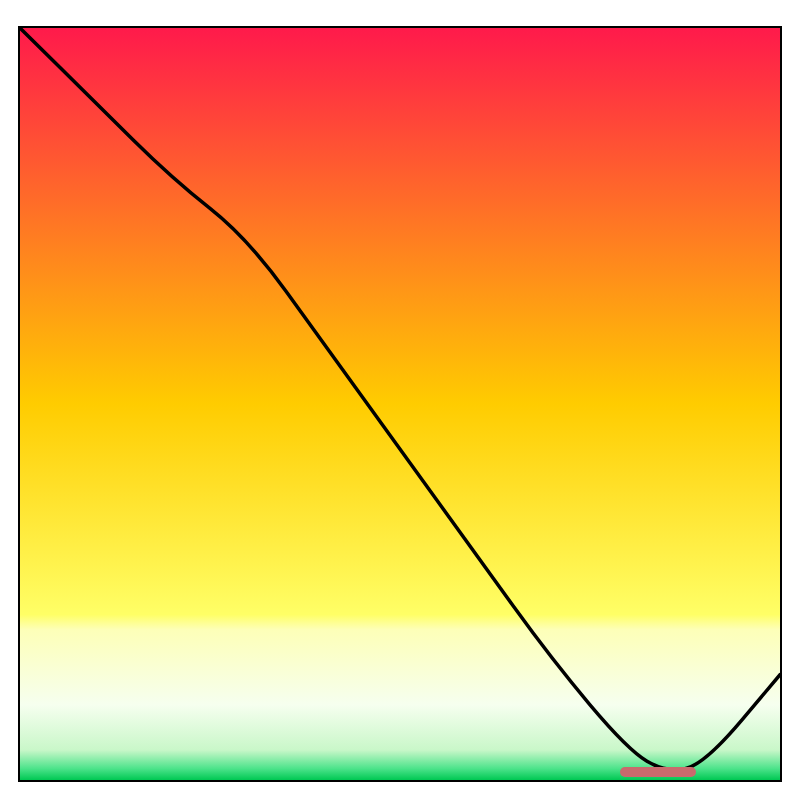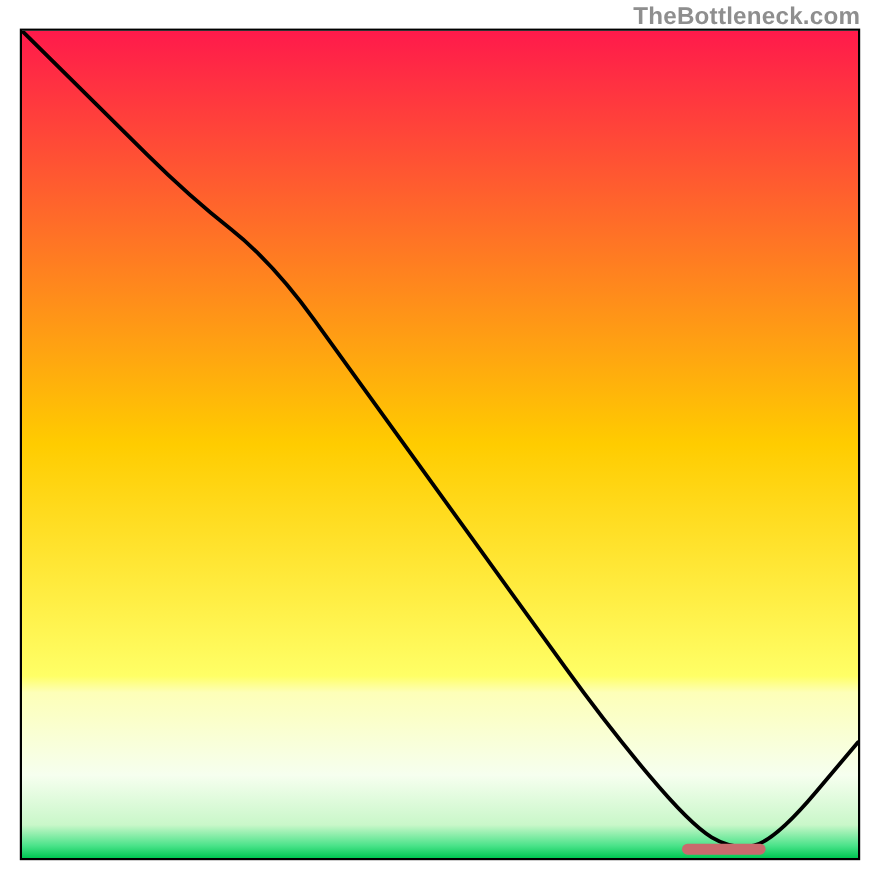--- a/index.html
+++ b/index.html
@@ -46,21 +46,20 @@
     height: 10px;
     border-radius: 6px;
     background: #c96a6d;
   }
 </style>
 </head>
 <body>
 
 <div class="chart-container">
 
-  <div class="watermark">TheBottleneck.com</div>
 
   <div class="plot-area">
     <svg class="curve" viewBox="0 0 760 752" preserveAspectRatio="none">
       <defs>
         <linearGradient id="bg-grad" x1="0" y1="0" x2="0" y2="1">
         <stop offset="0%" stop-color="#ff1a4b"></stop>
             <stop offset="50%" stop-color="#ffcc00"></stop>
             <stop offset="78%" stop-color="#ffff66"></stop>
             <stop offset="80%" stop-color="#fdffb8"></stop>
             <stop offset="90%" stop-color="#f6ffef"></stop>

